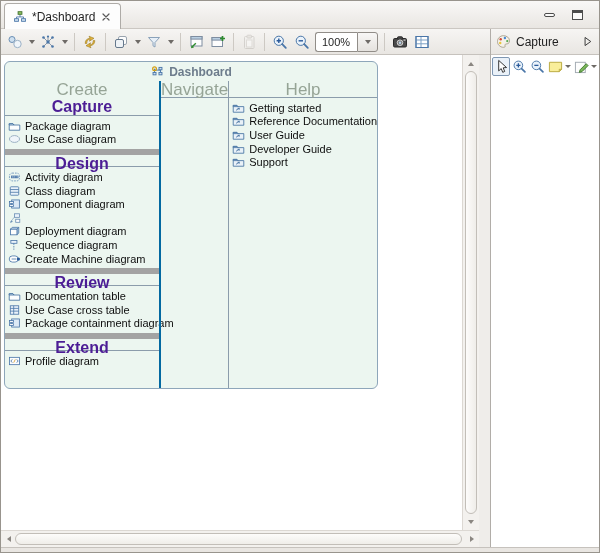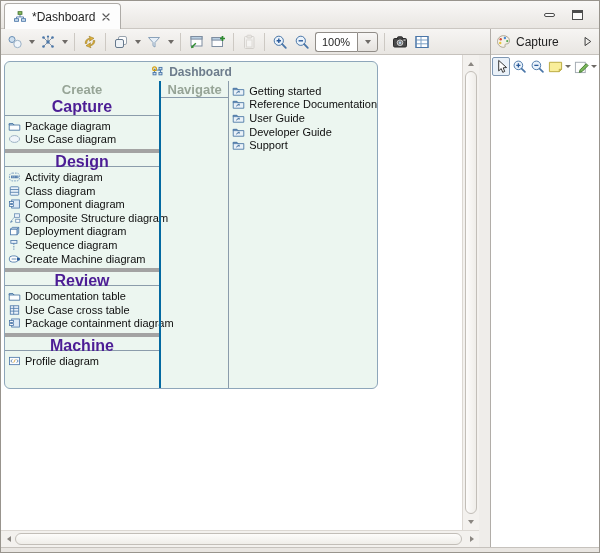--- a/index.html
+++ b/index.html
@@ -104,24 +104,24 @@
   }
   .dash-title {
     height:19px; display:flex; align-items:center; justify-content:center; gap:4px;
     font-weight:bold; font-size:12px; color:#6d7c8c; cursor:default;
   }
   .dash-title .icon svg { width:15px; height:13px; display:block; }
   .dash-cols { display:flex; height:calc(100% - 19px); }
   .dash-col-1 { width:154px; }
   .dash-col-2 { width:84px; border-left:2px solid #0369a1; }
   .dash-col-3 { flex:1; border-left:1px solid #8b9cab; }
-  .col-header { height:17px; line-height:17px; text-align:center; font-weight:bold; font-size:13px; color:#96a496; cursor:default; }
+  .col-header { height:17px; line-height:17px; text-align:center; font-weight:normal; font-size:17px; color:#96a496; cursor:default; }
   .col-header.hline { border-bottom:1px solid #8b9cab; }
   .section-title { height:18px; line-height:18px; text-align:center; font-weight:bold; font-size:16px; color:#4c1d95; border-bottom:1px solid #8b9cab; cursor:default; }
-  .section-title.topline { border-top:4px solid #a3a3a3; }
+  .section-title.topline { border-top:6px solid #a3a3a3; }
   .item-list { padding:3px 0 3px; }
   .dash-item { display:flex; align-items:center; gap:4px; height:13.6px; padding-left:3px; font-size:11px; color:#0e0e0e; cursor:pointer; white-space:nowrap; }
   .dash-item .icon { display:flex; }
   .dash-item .icon svg { width:13px; height:12px; display:block; }
 </style>
 </head>
 <body>
 
 <div class="window">
 
@@ -425,21 +425,20 @@
               </div>
               <div class="dash-item">
                 <span class="icon">
                   <svg viewBox="0 0 16 14">
                     <path d="M3.5 11.5L8.5 5" stroke="#6b8fb5" fill="none" stroke-dasharray="2 1.2"></path>
                     <path d="M2.5 13l1.5-3.2 2 1.8z" fill="#6b8fb5"></path>
                     <rect x="8" y="1.8" width="6.2" height="4.4" fill="#eaf2fa" stroke="#6b8fb5"></rect>
                     <rect x="9.5" y="8.5" width="5" height="3.8" fill="#fdfdfd" stroke="#6b8fb5"></rect>
                   </svg>
                 </span>
-                <span class="item-label">Composite Structure diagram</span>
               </div>
               <div class="dash-item">
                 <span class="icon">
                   <svg viewBox="0 0 16 14">
                     <path d="M3 4.8l2.2-2.3h8L11 4.8z" fill="#dce9f5" stroke="#4a76a8"></path>
                     <path d="M11 4.8l2.2-2.3v6.9L11 11.7z" fill="#c3d8ea" stroke="#4a76a8"></path>
                     <rect x="3" y="4.8" width="8" height="6.9" fill="#fdfdfd" stroke="#4a76a8"></rect>
                   </svg>
                 </span>
                 <span class="item-label">Deployment diagram</span>
@@ -488,38 +487,39 @@
                 <span class="icon">
                   <svg viewBox="0 0 16 14">
                     <rect x="4.5" y="2" width="9.5" height="10" fill="#dce9f5" stroke="#4a76a8"></rect>
                     <rect x="1.8" y="4" width="5" height="2.2" fill="#fdfdfd" stroke="#4a76a8"></rect>
                     <rect x="1.8" y="7.8" width="5" height="2.2" fill="#fdfdfd" stroke="#4a76a8"></rect>
                   </svg>
                 </span>
                 <span class="item-label">Package containment diagram</span>
               </div>
             </div>
-            <div class="section-title topline">Machine</div>
+            <div class="section-title topline">Extend</div>
             <div class="item-list">
               <div class="dash-item">
                 <span class="icon">
                   <svg viewBox="0 0 16 14">
                     <rect x="1.8" y="2.5" width="12.4" height="9" fill="#fdfdfd" stroke="#4a76a8"></rect>
                     <path d="M5.2 5L3.5 7l1.7 2M10.8 5l1.7 2-1.7 2" fill="none" stroke="#3a6aa0"></path>
                     <path d="M7 9l2-4" stroke="#d49a2a" fill="none"></path>
                   </svg>
                 </span>
                 <span class="item-label">Profile diagram</span>
               </div>
             </div>
           </div>
           <div class="dash-col dash-col-2">
             <div class="col-header hline">Navigate</div>
           </div>
           <div class="dash-col dash-col-3">
+            <div class="col-header hline">Help</div>
             <div class="item-list">
               <div class="dash-item">
                 <span class="icon">
                   <svg viewBox="0 0 16 14">
                     <path d="M1.5 3.8h4.6l1.2 1.5h7.2v6.9H1.5z" fill="#e9f1f8" stroke="#3f6e9e"></path>
                     <path d="M1.5 3.8h4.6l1.2 1.5H1.5z" fill="#c9dcee" stroke="#3f6e9e"></path>
                     <path d="M5 9.8l4-2.6M9 7.2l-2.2.2M9 7.2l-.2 2" fill="none" stroke="#3f6e9e"></path>
                   </svg>
                 </span>
                 <span class="item-label">Getting started</span>

